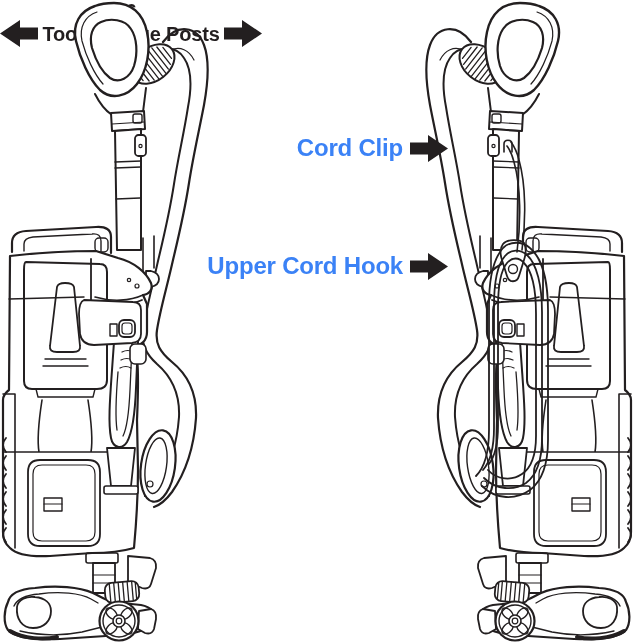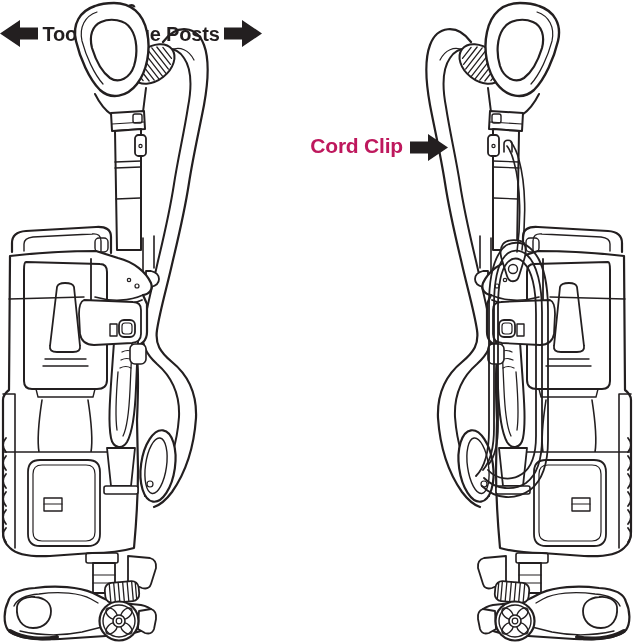--- a/index.html
+++ b/index.html
@@ -2,22 +2,22 @@
 <html><head>
 <meta charset="utf-8">
 <style>
   html,body{margin:0;padding:0;background:#fff;}
   .canvas{
     position:relative;width:634px;height:644px;background:#fff;overflow:hidden;
     font-family:"Liberation Sans",sans-serif;
   }
   .diagram-svg{position:absolute;left:0;top:0;}
   .label-row{
-    position:absolute;display:flex;align-items:flex-start;gap:7px;
-    color:#be185d;font-weight:700;font-size:21px;letter-spacing:-0.2px;white-space:nowrap;
+    position:absolute;display:flex;align-items:center;gap:7px;
+    color:#3b82f6;font-weight:700;font-size:24px;letter-spacing:-0.2px;white-space:nowrap;
   }
   .label-cord-clip{top:134px;right:186px;}
   .label-upper-cord-hook{top:252px;right:186px;}
   .label-tool-storage{
     top:431px;left:184px;width:262px;display:flex;align-items:flex-end;justify-content:space-between;
     color:#231f20;font-weight:700;font-size:20px;letter-spacing:-0.2px;
   }
   .ts-text{flex:1;text-align:center;line-height:23px;}
   .arrow{flex:0 0 auto;display:block;}
   .label-tool-storage .arrow{margin-bottom:-1px;}
@@ -166,20 +166,26 @@
     </g>
   </svg>
 
   <div class="label-row label-cord-clip">
     <span>Cord Clip</span>
     <svg class="arrow" width="38" height="27" viewBox="0 0 38 27">
       <path d="M0,7.5 H18 V0 L38,13.5 L18,27 V19.5 H0 Z" fill="#231f20"></path>
     </svg>
   </div>
 
+  <div class="label-row label-upper-cord-hook">
+    <span>Upper Cord Hook</span>
+    <svg class="arrow" width="38" height="27" viewBox="0 0 38 27">
+      <path d="M0,7.5 H18 V0 L38,13.5 L18,27 V19.5 H0 Z" fill="#231f20"></path>
+    </svg>
+  </div>
 
   <div class="label-tool-storage">
     <svg class="arrow" width="38" height="27" viewBox="0 0 38 27">
       <path d="M38,7.5 H20 V0 L0,13.5 L20,27 V19.5 H38 Z" fill="#231f20"></path>
     </svg>
     <span class="ts-text">
       <span>6</span><br>
       <span>Tool Storage Posts</span>
     </span>
     <svg class="arrow" width="38" height="27" viewBox="0 0 38 27">

